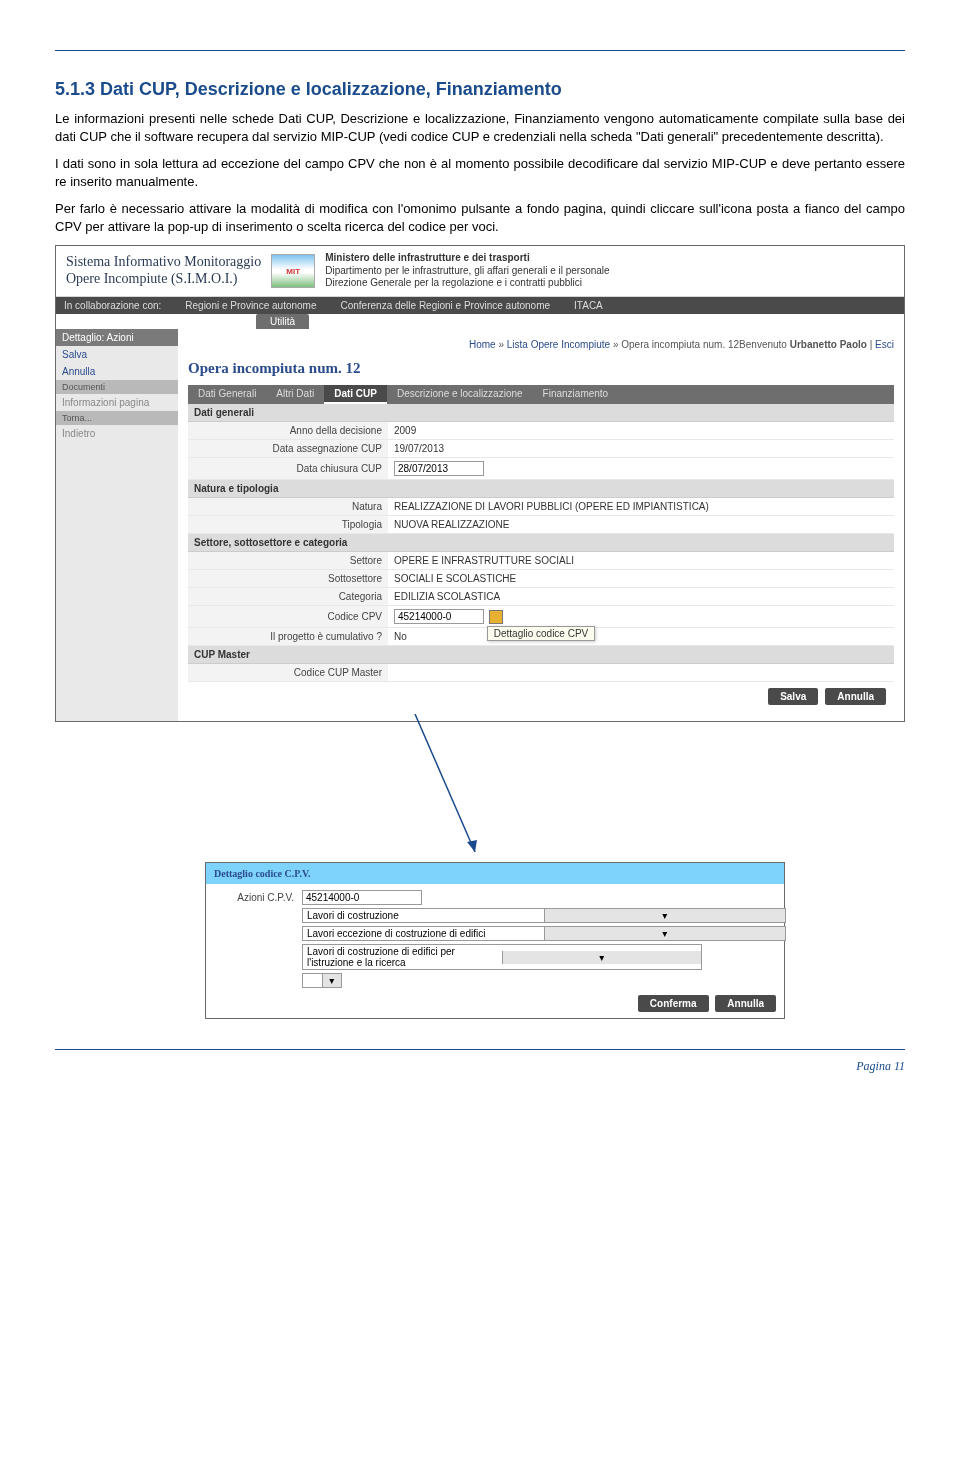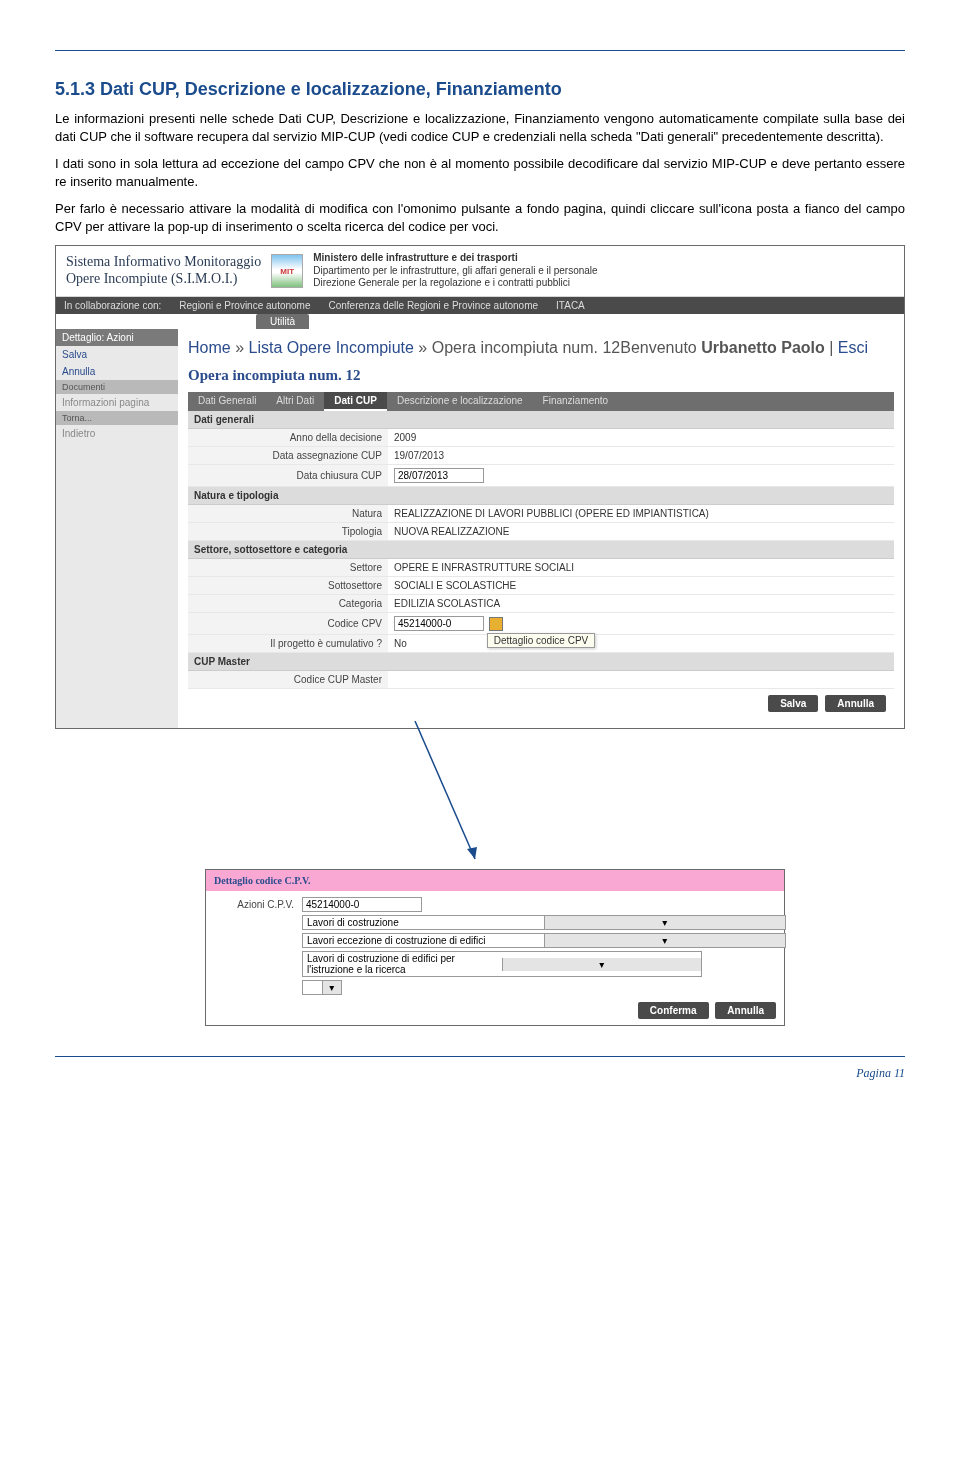--- a/index.html
+++ b/index.html
@@ -6,55 +6,55 @@
   body { font-family: Verdana, Arial, sans-serif; background: #fff; color: #000; width: 960px; }
   .page { padding: 50px 55px 20px 55px; }
   hr.top-rule { border: none; border-top: 1.5px solid #1a4b8c; margin-bottom: 28px; }
   h2 { font-family: Verdana, sans-serif; font-size: 18px; font-weight: bold; color: #1a4b8c; margin-bottom: 10px; }
   p.body { font-family: Verdana, sans-serif; font-size: 13px; line-height: 1.35; text-align: justify; margin-bottom: 10px; }
 
   .app-window { border: 1px solid #6a6a6a; margin-top: 4px; background:#fef9c3; font-size:11px; color:#333;}
   .app-header { display:flex; align-items:center; padding: 6px 10px; background:#fff; border-bottom:1px solid #d6d6d6;}
   .app-title-block { line-height:1.2; color:#2a3b55; font-family: Georgia, serif;}
   .app-title-block .t1 { font-size: 14px; }
-  .app-logo { width: 32px; height:34px; margin:0 10px; background: linear-gradient(#7ec3ef,#fff 45%,#fff 55%,#7ec07e); border:1px solid #aaa; display:flex; align-items:center; justify-content:center; font-size:8px; font-weight:bold; color:#c33; }
+  .app-logo { width: 44px; height:34px; margin:0 10px; background: linear-gradient(#7ec3ef,#fff 45%,#fff 55%,#7ec07e); border:1px solid #aaa; display:flex; align-items:center; justify-content:center; font-size:8px; font-weight:bold; color:#c33; }
   .minh { font-size: 10px; line-height:1.25; }
   .minh strong { font-weight:bold; font-size:10px;}
-  .collab-bar { background:#4a4a4a; color:#ddd; font-size:10px; padding:3px 8px; display:flex; gap:18px; align-items:center;}
+  .collab-bar { background:#4a4a4a; color:#ddd; font-size:10px; padding:3px 8px; display:flex; gap:24px; align-items:center;}
   .util-row { background:#fff; padding:0; }
   .util-btn { display:inline-block; background:#6e6e6e; color:#fff; font-size:10px; padding:2px 14px; border-radius:2px 2px 0 0; margin-left:200px;}
   .app-body { display:flex; background:#f5f5f5; }
   .sidebar { width: 122px; background:#e9e9e9; font-size:10px;}
   .sb-head { background:#7a7a7a; color:#fff; padding:3px 6px; font-size:10px;}
   .sb-link { display:block; padding:3px 6px; color:#2a4b8c; text-decoration:none;}
   .sb-link.gray { color:#888;}
   .sb-label { background:#b9b9b9; color:#555; padding:2px 6px; font-size:9px;}
   .main { flex:1; background:#fff; padding: 6px 10px 10px 10px;}
-  .crumbs { font-size:16px; color:#555; display:flex; justify-content:flex-start; padding:4px 0 10px 0;}
+  .crumbs { font-size:10px; color:#555; display:flex; justify-content:flex-end; padding:4px 0 10px 0;}
   .crumbs a { color:#2a4b8c; text-decoration:none;}
   .page-ttl { color:#2a4b8c; font-family: Georgia, serif; font-size:15px; font-weight:bold; margin:0 0 8px 0;}
   .tabs { display:flex; background:#6e6e6e; font-size:10px;}
   .tab { padding:3px 10px; color:#ddd; cursor:pointer;}
   .tab.active { background:#4a4a4a; color:#fff; font-weight:bold; border-bottom:2px solid #fff;}
   .section-head { background:#dcdcdc; color:#333; font-weight:bold; font-size:10px; padding:3px 6px; border-bottom:1px solid #ccc;}
   .form-table { width:100%; border-collapse:collapse; }
   .form-table td { padding:3px 6px; font-size:10px; border-bottom:1px solid #e8e8e8; vertical-align:middle;}
   .form-table td.label { width: 200px; text-align:right; color:#444; background:#f3f3f3;}
   .form-table input[type=text]{ font-size:10px; padding:1px 3px; border:1px solid #999; background:#fff;}
   .icon-btn { display:inline-block; width:14px; height:14px; border:1px solid #777; background:#e8b030; vertical-align:middle; margin-left:2px;}
   .tooltip { position:relative; display:inline-block;}
   .tooltip .tip { position:absolute; left:0; top:16px; background:#fdfdef; border:1px solid #999; padding:1px 6px; font-size:10px; white-space:nowrap; box-shadow:1px 1px 3px rgba(0,0,0,0.2);}
   .btn-row { text-align:right; padding:6px 8px; background:#fff;}
   .btn { display:inline-block; background:#4a4a4a; color:#fff; font-size:10px; padding:3px 12px; border-radius:2px; margin-left:4px; font-weight:bold;}
   .footer-assist { text-align:right; font-size:10px; color:#888; padding:10px 8px 4px 0;}
   .footer-assist span { margin-left:6px; border-left:1px solid #aaa; padding-left:6px;}
   .arrow-line { position:relative; height:140px; }
   .arrow-svg { position:absolute; left:300px; top:-8px;}
   .popup-window { border:1px solid #6a6a6a; width: 580px; margin-left: 150px; font-size:10px; margin-bottom:30px;}
-  .popup-head { background:#f9a8d4; color:#2a4b8c; font-weight:bold; padding:5px 8px; font-family:Georgia,serif;}
+  .popup-head { background:#7dd3fc; color:#2a4b8c; font-weight:bold; padding:5px 8px; font-family:Georgia,serif;}
   .popup-body { padding:6px 8px; background:#fff;}
   .popup-row { display:flex; align-items:center; gap:8px; margin-bottom:3px;}
   .popup-row .plabel { width:80px; text-align:right; color:#444;}
   .popup-row input[type=text]{ font-size:10px; padding:1px 3px; border:1px solid #999;}
   .sel { display:flex; align-items:center; border:1px solid #999; background:#fff; width:484px; margin-left:88px; margin-bottom:3px;}
   .sel span { flex:1; padding:1px 4px; font-size:10px;}
   .sel .arr { width:16px; text-align:center; background:#e4e4e4; border-left:1px solid #999;}
   .sel.short { width:40px;}
   .page-footer { border-top:1.5px solid #1a4b8c; margin-top:30px; text-align:right; padding:6px 0 0 0;}
   .page-footer span { font-style:italic; font-family: Verdana; font-size:12px; color:#1a4b8c; }

